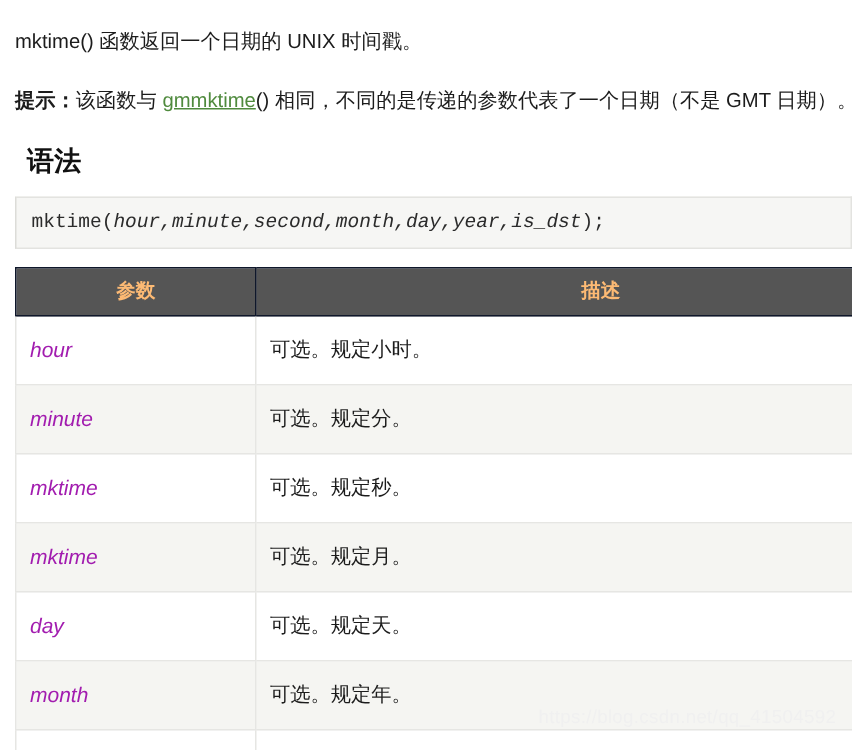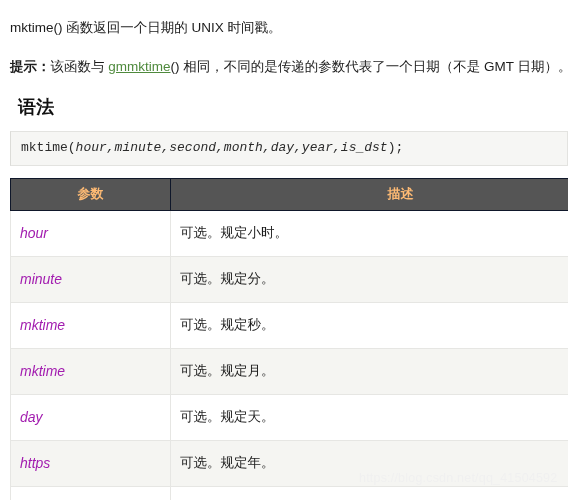--- a/index.html
+++ b/index.html
@@ -177,21 +177,21 @@
       </tr>
       <tr class="even">
         <td class="param-name">mktime</td>
         <td class="param-desc">可选。规定月。</td>
       </tr>
       <tr class="odd">
         <td class="param-name">day</td>
         <td class="param-desc">可选。规定天。</td>
       </tr>
       <tr class="even">
-        <td class="param-name">https</td>
+        <td class="param-name">month</td>
         <td class="param-desc">可选。规定年。</td>
       </tr>
       <tr class="odd tall">
         <td class="param-name">is_dst</td>
         <td class="param-desc"><br></td>
       </tr>
     </tbody>
   </table>
 
   <div class="watermark">https://blog.csdn.net/qq_41504592</div>

